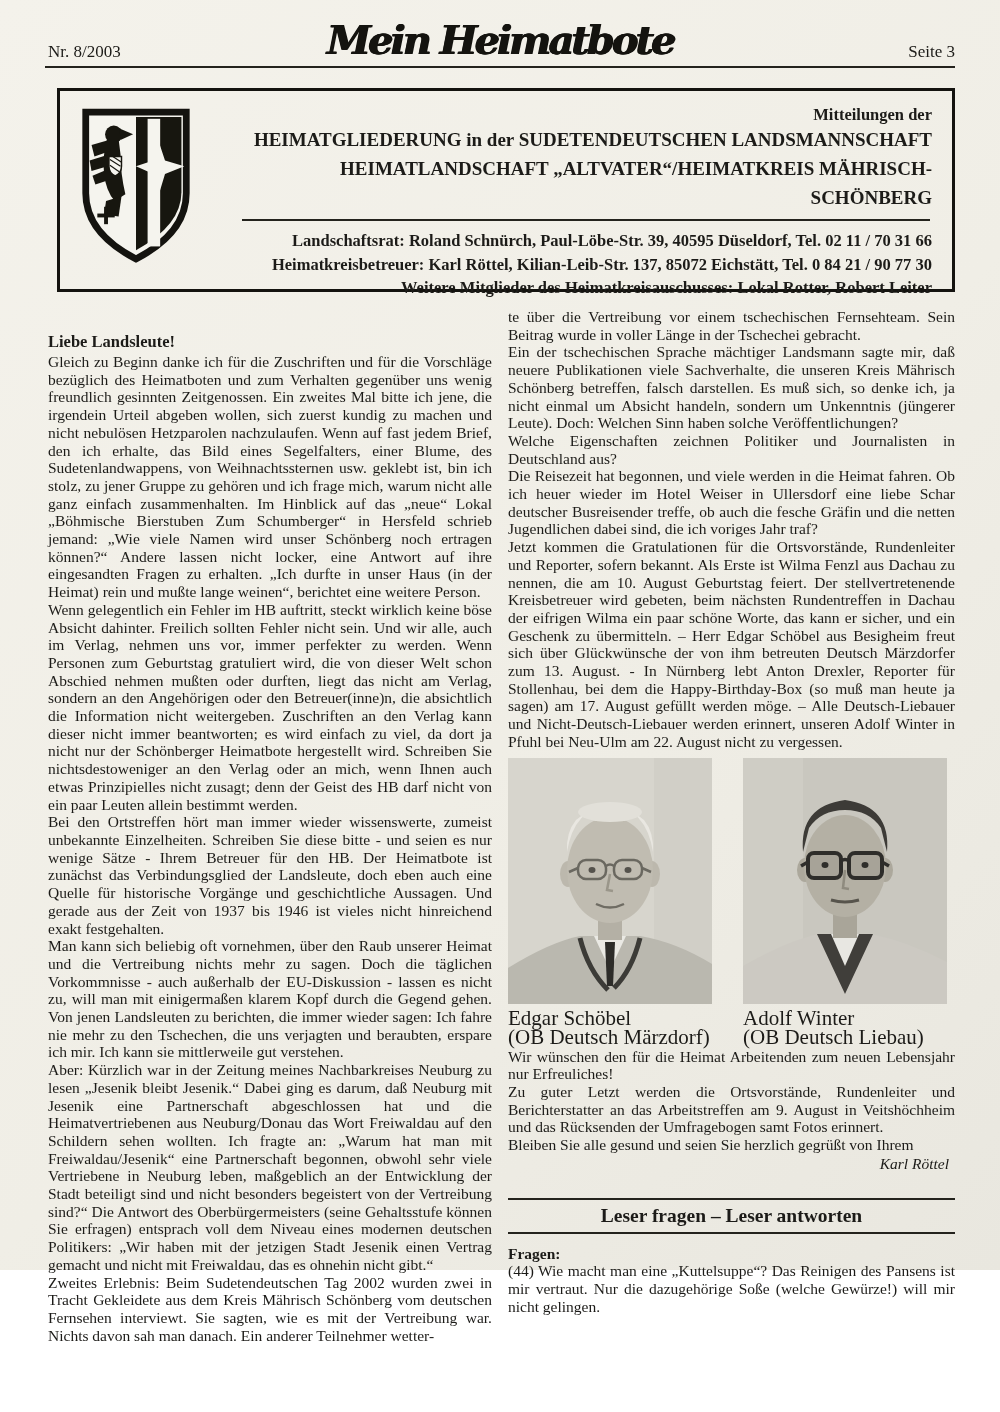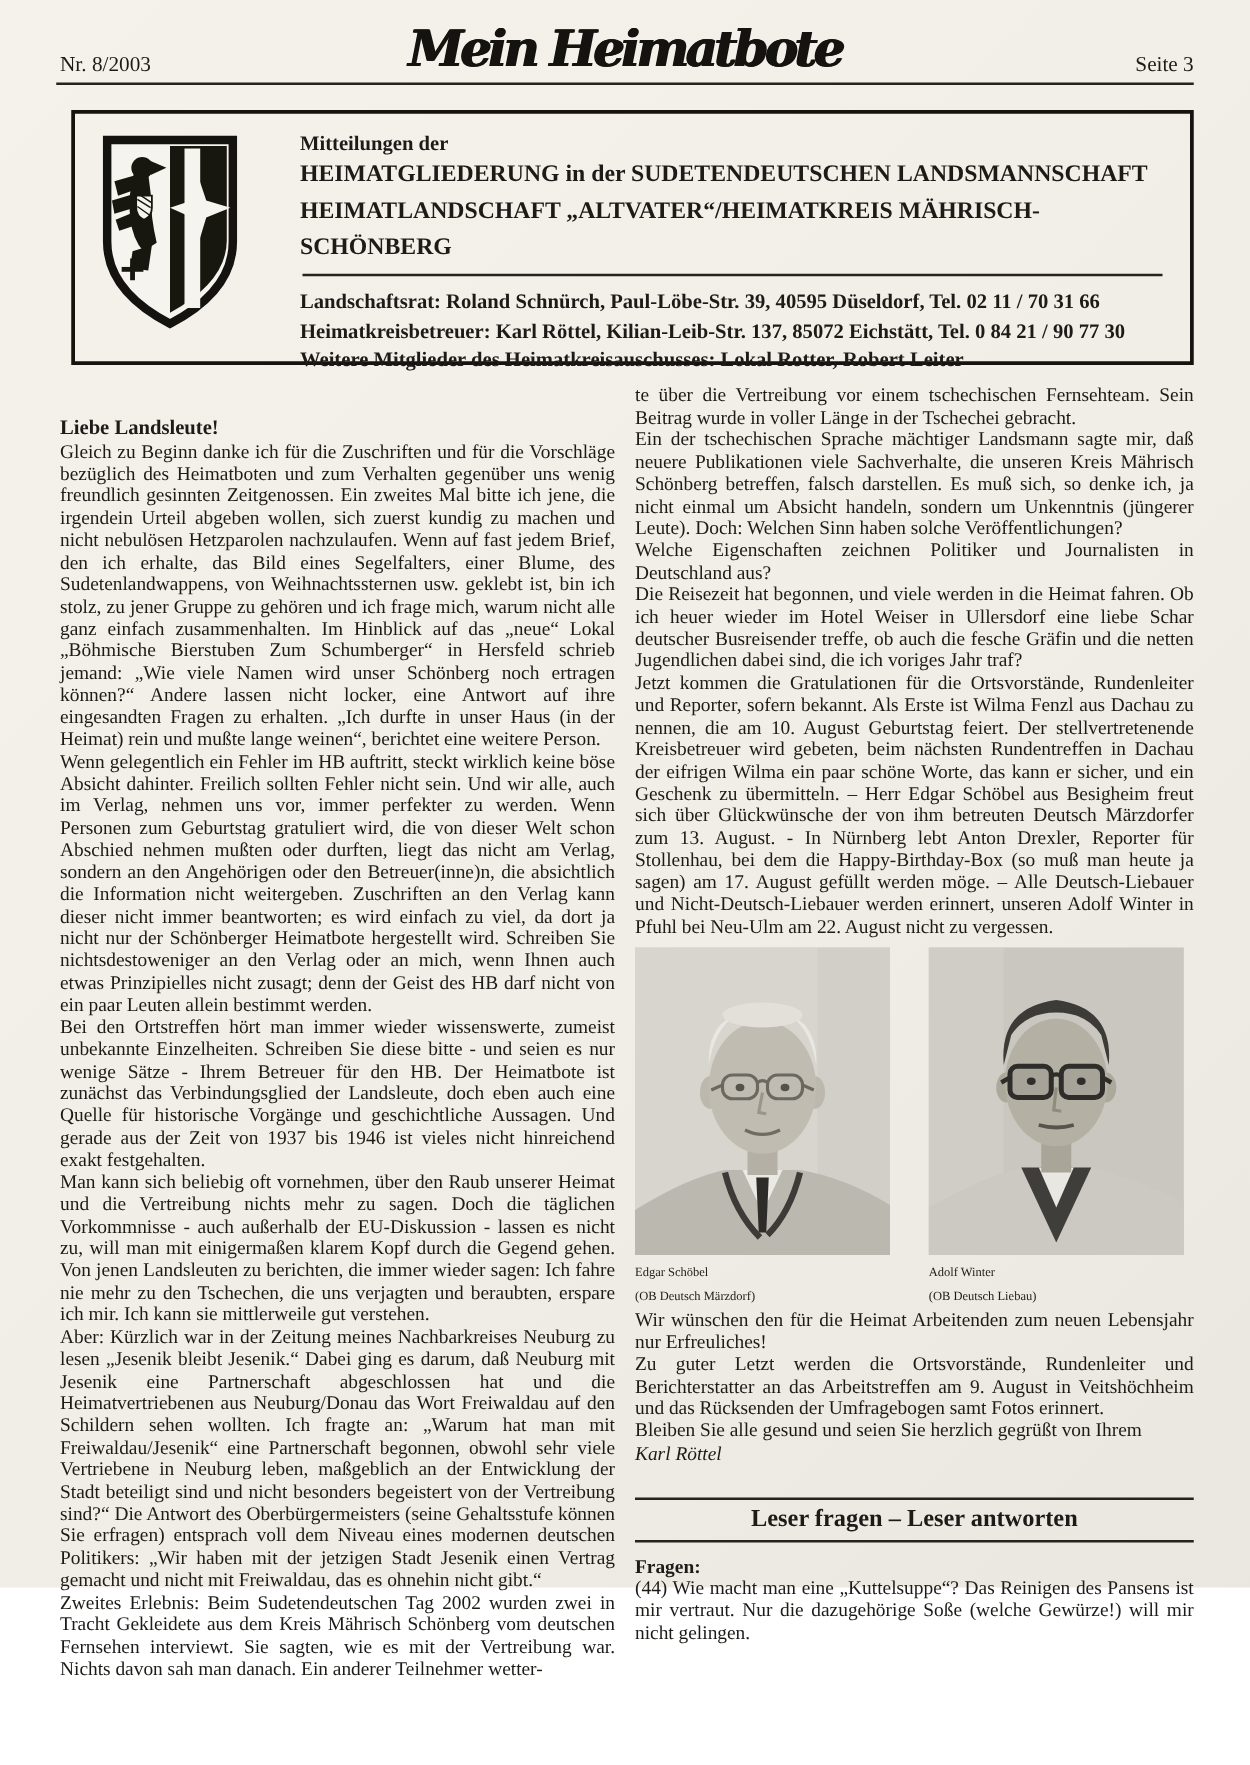--- a/index.html
+++ b/index.html
@@ -15,44 +15,44 @@
             font-family:"DejaVu Serif",serif;font-weight:700;font-style:italic;
             font-size:40px;letter-spacing:-3px;color:#14130f;
             text-shadow:0.8px 0 0 #14130f, -0.4px 0 0 #14130f;}
   .hdr-rule{position:absolute;left:45px;right:45px;top:66px;border-top:2px solid #24231d;}
 
   
   .notice{position:absolute;left:57px;top:88px;width:892px;height:198px;
           border:3px solid #14130f;display:flex;background:transparent;}
   .crest{width:152px;flex:0 0 152px;display:flex;justify-content:center;align-items:flex-start;padding-top:14px;}
   .crest svg{width:116px;height:162px;}
-  .notice-text{flex:1;text-align:left;padding:8px 20px 0 0;margin-left:28px;}
+  .notice-text{flex:1;text-align:right;padding:8px 20px 0 0;margin-left:28px;}
   .notice-intro{font-weight:bold;font-size:16.5px;margin-top:6px;}
   .notice-title{font-weight:bold;font-size:19px;line-height:29px;}
   .notice-divider{border:none;border-top:2px solid #24231d;margin:7px 2px 8px;}
   .contact{font-weight:bold;font-size:16.5px;line-height:23.5px;}
 
   
   .col{position:absolute;top:308px;font-size:15.5px;line-height:17.7px;}
   .col p{margin:0;text-align:justify;}
   .col-left{left:48px;width:444px;margin-top:24px;}
   .col-right{left:508px;width:447px;}
   .salutation{font-weight:bold;font-size:16.5px;line-height:19px;margin-bottom:2px;}
 
   
   .photos{display:flex;gap:31px;margin-top:7px;}
   .photo{width:204px;height:246px;flex:0 0 204px;background:#cfcdc5;}
   .photo svg{display:block;width:100%;height:100%;}
   .captions{display:flex;gap:31px;margin-top:5px;}
-  .caption{width:204px;flex:0 0 204px;font-size:10px;line-height:19.5px;}
+  .caption{width:204px;flex:0 0 204px;font-size:21px;line-height:19.5px;}
 
   
   .closing-1{margin-top:12px;}
   .farewell{margin-top:14px;}
-  .signature{font-style:italic;text-align:left;padding-right:6px;line-height:20px;}
+  .signature{font-style:italic;text-align:right;padding-right:6px;line-height:20px;}
   .reader{margin-top:24px;}
   .reader-heading{border-top:2.5px solid #24231d;border-bottom:2.5px solid #24231d;
                   text-align:center;font-weight:bold;font-size:19.5px;padding:7px 0;}
   .fragen-label{font-weight:bold;margin-top:11px;}
 </style>
 </head>
 <body>
 
 <div class="page">
 

